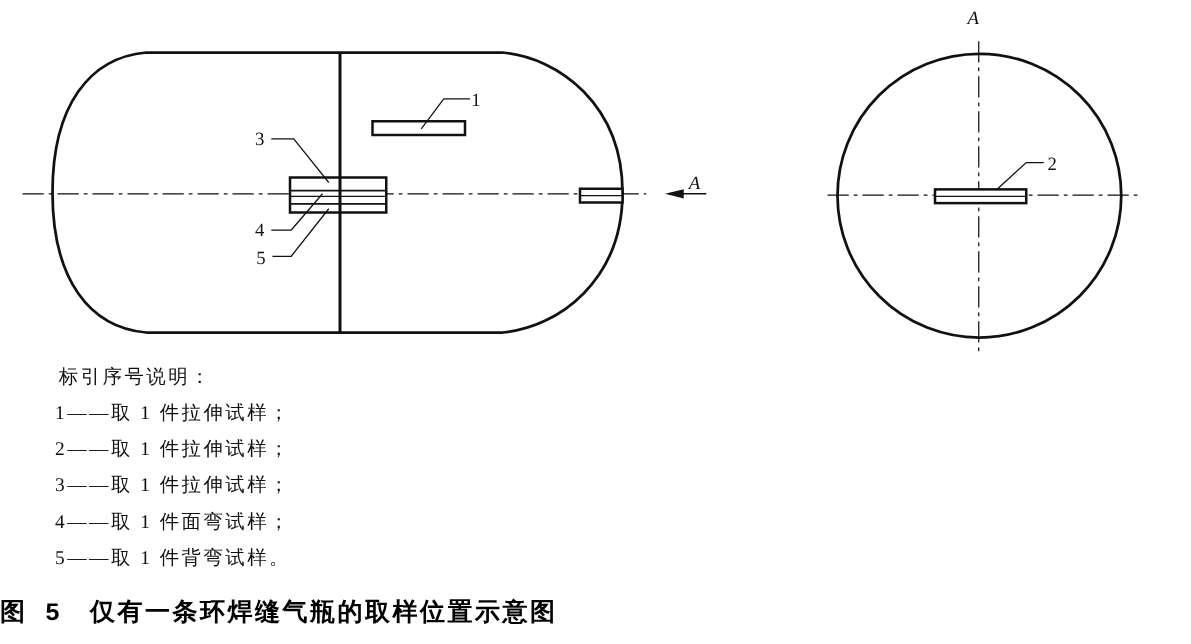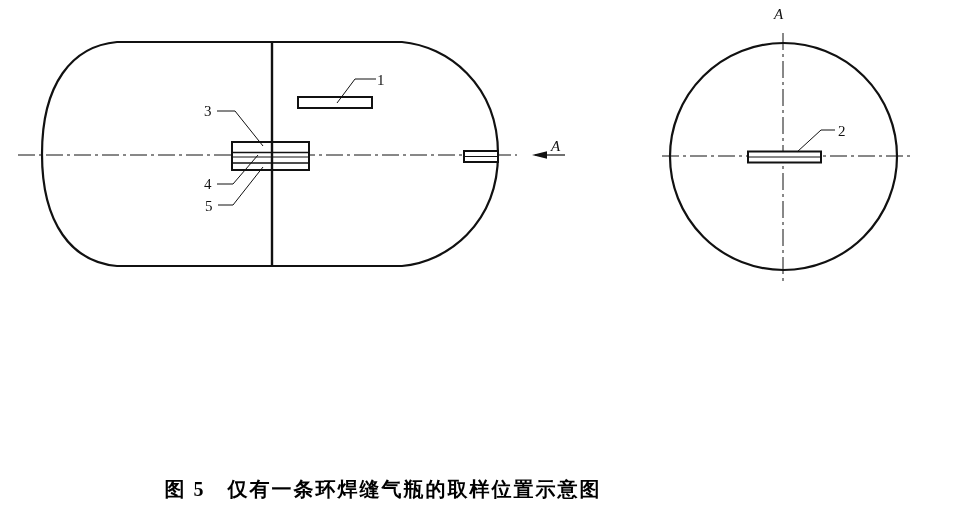--- a/index.html
+++ b/index.html
@@ -33,22 +33,22 @@
     letter-spacing: 2px;
     color: #111111;
     white-space: nowrap;
   }
   .legend .legend-title { padding-left: 3px; }
   .figure-caption {
     position: absolute;
     left: 0;
     top: 476px;
     width: 766px;
-    text-align: center;
-    font-family: Liberation Serif, serif;
+    text-align: left;
+    font-family: Liberation Mono, monospace;
     font-weight: bold;
     font-size: 20px;
     letter-spacing: 2px;
     color: #000000;
     white-space: nowrap;
   }
 </style>
 </head>
 <body>
 
@@ -93,16 +93,24 @@
 
     <rect x="748" y="151.5" width="73" height="11" fill="#ffffff" stroke="#111111" stroke-width="2"></rect>
     <line x1="748" y1="157" x2="821" y2="157" stroke="#111111" stroke-width="1"></line>
 
     <polyline points="835,130 821,130 797,152" fill="none" stroke="#111111" stroke-width="1"></polyline>
 
     <text x="838" y="136">2</text>
     <text class="italic" x="774" y="19">A</text>
   </svg>
 
+  <div class="legend">
+    <div class="legend-title">标引序号说明：</div>
+    <div class="legend-item">1——取 1 件拉伸试样；</div>
+    <div class="legend-item">2——取 1 件拉伸试样；</div>
+    <div class="legend-item">3——取 1 件拉伸试样；</div>
+    <div class="legend-item">4——取 1 件面弯试样；</div>
+    <div class="legend-item">5——取 1 件背弯试样。</div>
+  </div>
 
   <div class="figure-caption">图 5　仅有一条环焊缝气瓶的取样位置示意图</div>
 
 </div>
 
 </body></html>

